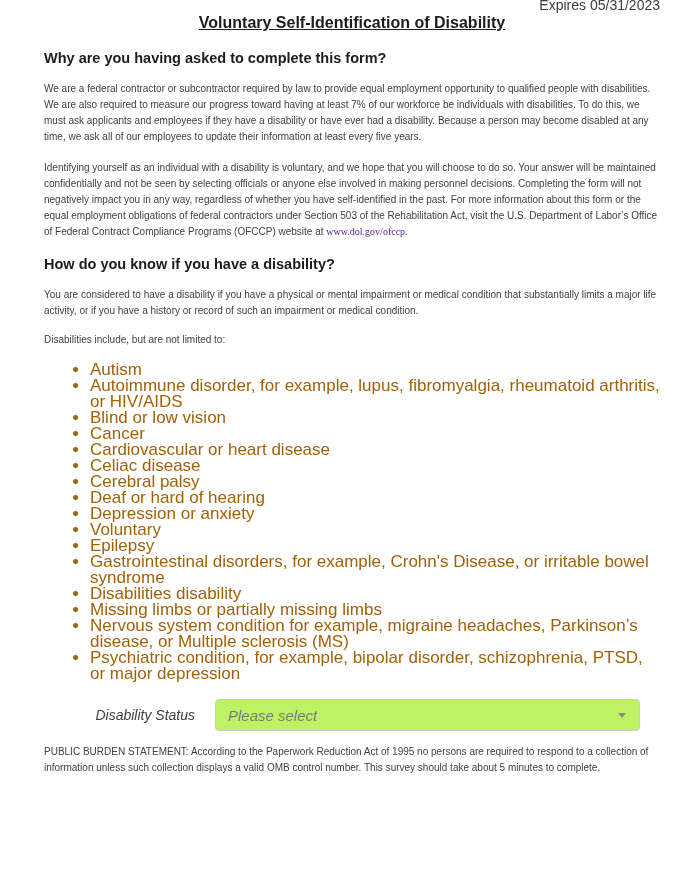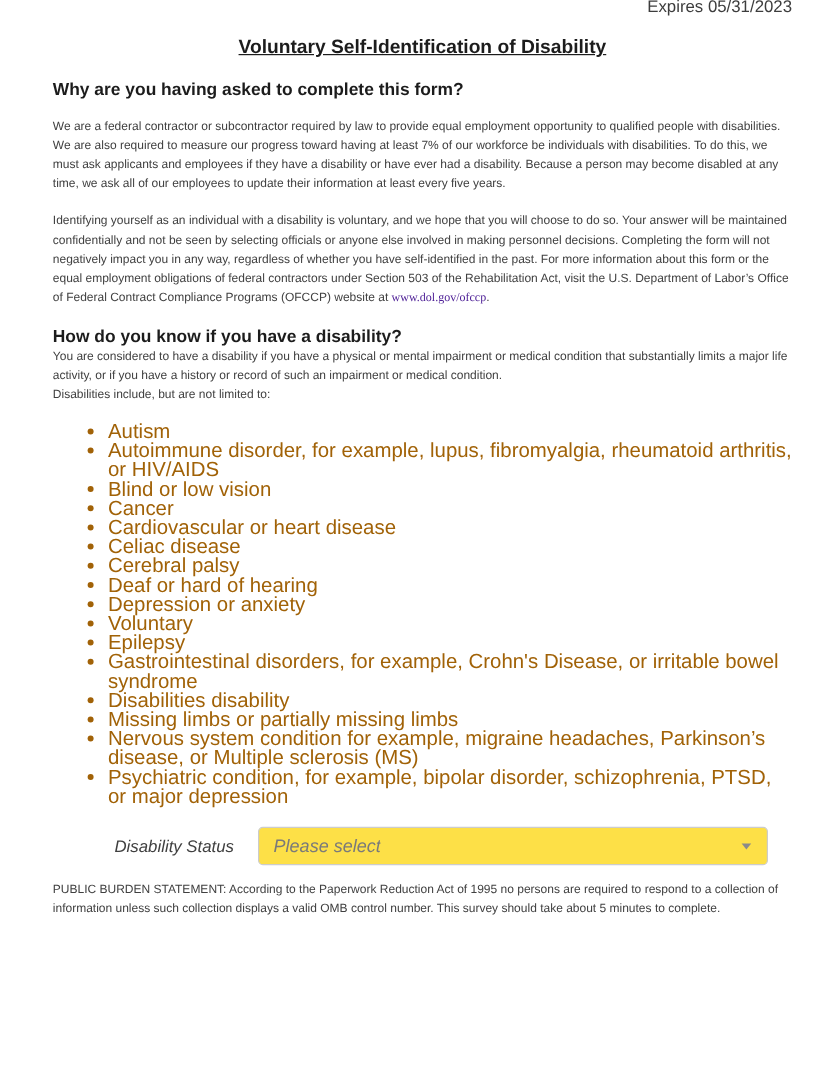--- a/index.html
+++ b/index.html
@@ -15,43 +15,42 @@
 
   .expires {
     text-align: right;
     font-size: 14px;
     line-height: 16px;
     color: #3d3d3d;
     margin-top: -3px;
   }
 
   .title {
-    margin-top: 17px;
     text-align: center;
     font-size: 16px;
     line-height: 19px;
     font-weight: bold;
     text-decoration: underline;
     color: #1c1c1c;
   }
 
   .sec-heading {
     font-size: 14.5px;
     line-height: 17px;
     font-weight: bold;
     color: #1c1c1c;
   }
   .h-why { margin-top: 18px; }
   .h-how { margin-top: 16px; }
 
   p { font-size: 10px; line-height: 16px; }
   .para1 { margin-top: 14px; }
   .para2 { margin-top: 15px; }
-  .para3 { }
-  .list-intro { }
+  .para3 { margin-top: 14px; }
+  .list-intro { margin-top: 13px; }
 
   a.doc-link {
     color: #4c1d95;
     text-decoration: none;
     cursor: pointer;
     font-family: Liberation Serif, serif;
   }
 
   ul.disabilities {
     margin-top: 14px;
@@ -76,21 +75,21 @@
     font-size: 14px;
     color: #404040;
     flex: none;
   }
   .select-box {
     margin-left: 20px;
     width: 425px;
     height: 32px;
     border: 1px solid #cccccc;
     border-radius: 4px;
-    background: #fde047;
+    background: #bef264;
     display: flex;
     align-items: center;
     padding: 0 30px 0 12px;
     position: relative;
     cursor: pointer;
     text-align: center;
   }
   .select-placeholder {
     font-size: 15px;
     color: #7a7a7a;

